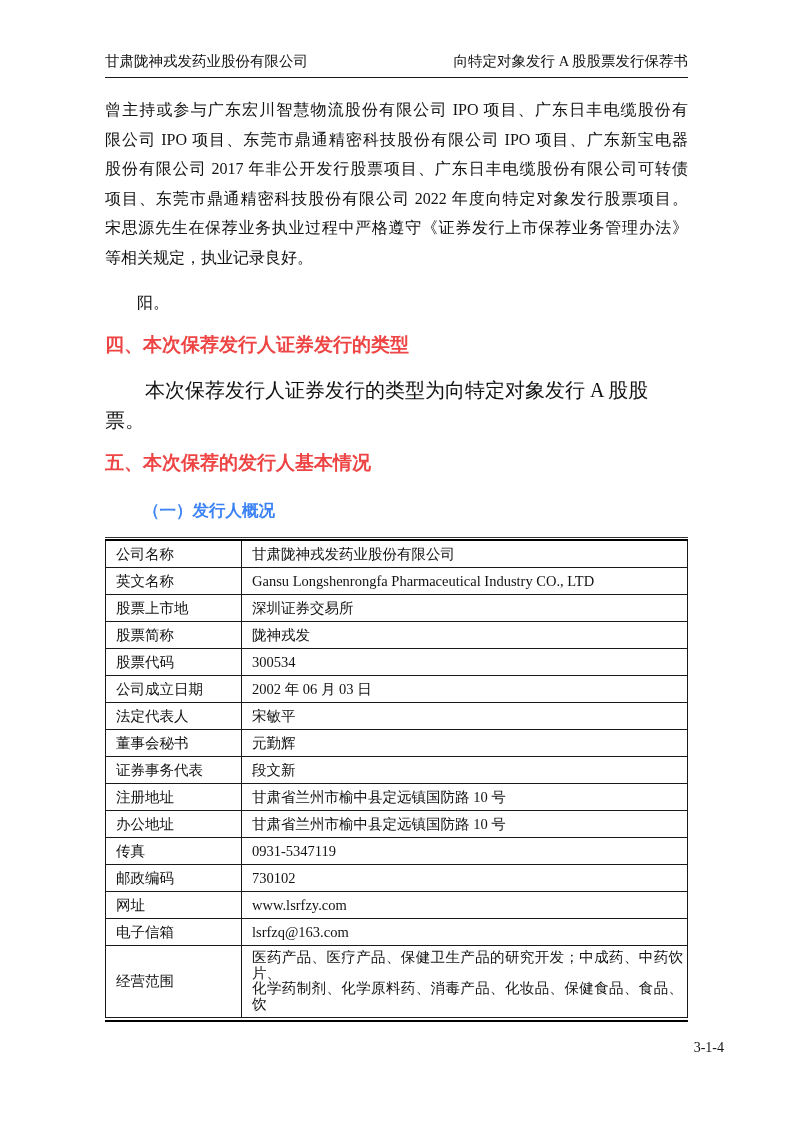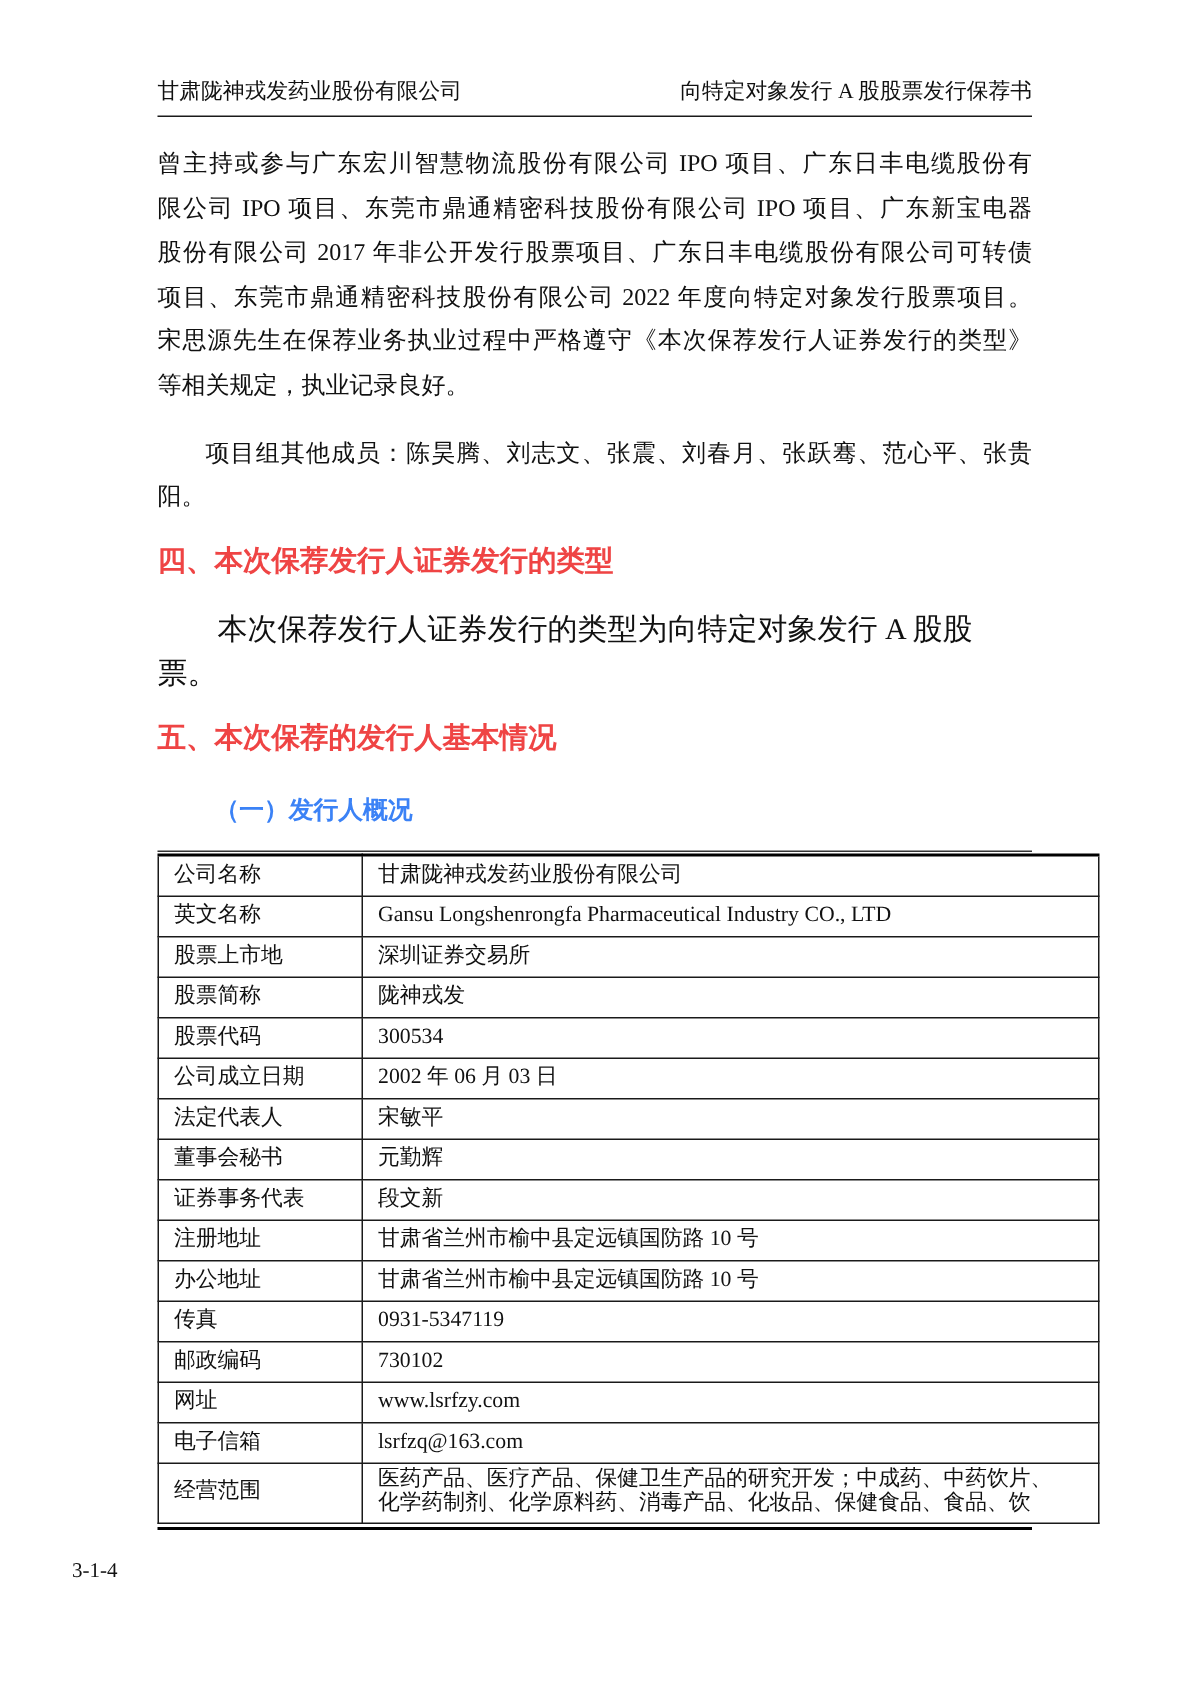--- a/index.html
+++ b/index.html
@@ -55,21 +55,21 @@
     font-size: 16.5px;
     line-height: 24px;
     color: #3b82f6;
   }
 
   
   .tbl-wrap { margin-top: 15px; }
   .pre-line  { height: 0; border-top: 1px solid #333; margin-bottom: 1px; }
   .post-line { height: 2.5px; background: #000; margin-top: 2px; }
   table.info-table {
-    width: 628px;
+    width: 583px;
     border-collapse: collapse;
     table-layout: fixed;
     font-size: 14.5px;
     border-top: 2px solid #000;
     border-left: 1.5px solid #000;
     border-right: 1.5px solid #000;
   }
   .info-table td {
     border: 1px solid #1a1a1a;
     vertical-align: middle;
@@ -83,48 +83,46 @@
     line-height: 17px;
   }
   .info-table tr:last-child td { line-height: 15.8px; }
 
   
   .page-number {
     position: absolute;
     top: 1040px;
     left: 0;
     width: 724px;
-    text-align: left;
+    text-align: right;
     font-size: 14px;
     color: #111;
-    margin-left: 48px;
   }
 </style>
 </head>
 <body>
 
 <div class="page">
   <div class="content">
 
     <div class="doc-header">
       <span>甘肃陇神戎发药业股份有限公司</span>
       <span>向特定对象发行 A 股股票发行保荐书</span>
     </div>
 
     <div class="para p1">
         <div class="tline">曾主持或参与广东宏川智慧物流股份有限公司 IPO 项目、广东日丰电缆股份有</div>
         <div class="tline">限公司 IPO 项目、东莞市鼎通精密科技股份有限公司 IPO 项目、广东新宝电器</div>
         <div class="tline">股份有限公司 2017 年非公开发行股票项目、广东日丰电缆股份有限公司可转债</div>
         <div class="tline">项目、东莞市鼎通精密科技股份有限公司 2022 年度向特定对象发行股票项目。</div>
-        <div class="tline">宋思源先生在保荐业务执业过程中严格遵守《本次保荐发行人证券发行的类型》</div>
+        <div class="tline">宋思源先生在保荐业务执业过程中严格遵守《证券发行上市保荐业务管理办法》</div>
         <div class="tline">等相关规定，执业记录良好。</div>
       </div>
 
     <div class="para p2 indent-first">
-        <div class="tline">项目组其他成员：陈昊腾、刘志文、张震、刘春月、张跃骞、范心平、张贵</div>
         <div class="tline">阳。</div>
       </div>
 
     <div class="sec-heading">四、本次保荐发行人证券发行的类型</div>
 
     <div class="p3">本次保荐发行人证券发行的类型为向特定对象发行 A 股股票。</div>
 
     <div class="sec-heading">五、本次保荐的发行人基本情况</div>
 
     <div class="sub-heading">（一）发行人概况</div>

